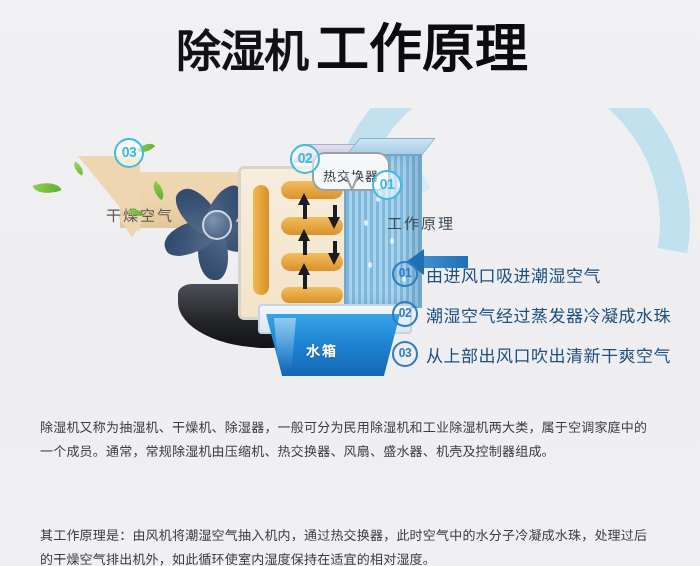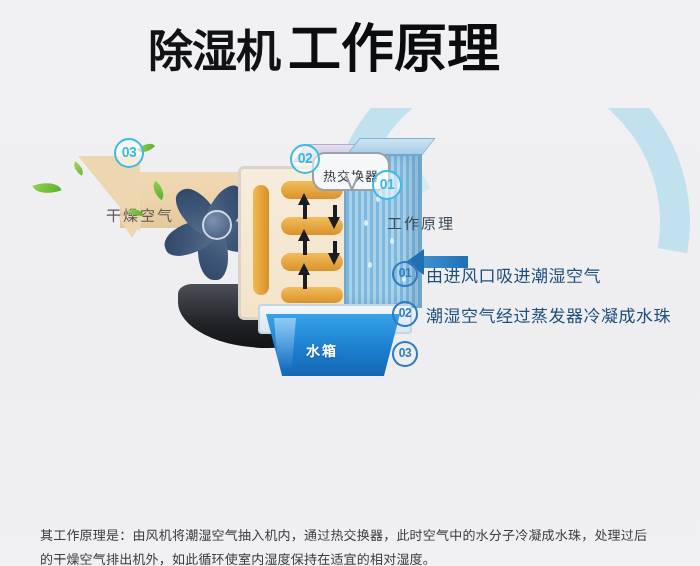--- a/index.html
+++ b/index.html
@@ -25,20 +25,21 @@
     background: linear-gradient(180deg,#f1f1f4 0%, #eeeef1 60%, #f0f0f2 100%);
   }
 
   
   .title-bar {
     position: absolute;
     left: 0; top: 22px;
     width: 648px;
     text-align: center;
     white-space: nowrap;
+    padding-left: 28px;
   }
   .title-small {
     font-size: 45px;
     font-weight: bold;
     color: #111215;
     letter-spacing: -1px;
     line-height: 1;
     vertical-align: baseline;
     font-family: "Liberation Sans", "DejaVu Sans", sans-serif;
   }
@@ -500,19 +501,21 @@
     <div class="step">
       <div class="step-badge">01</div>
       <div class="step-text">由进风口吸进潮湿空气</div>
     </div>
     <div class="step">
       <div class="step-badge">02</div>
       <div class="step-text">潮湿空气经过蒸发器冷凝成水珠</div>
     </div>
     <div class="step">
       <div class="step-badge">03</div>
+      <div class="step-text">从上部出风口吹出清新干爽空气</div>
     </div>
   </div>
 
 
+  <div class="copy p1">除湿机又称为抽湿机、干燥机、除湿器，一般可分为民用除湿机和工业除湿机两大类，属于空调家庭中的一个成员。通常，常规除湿机由压缩机、热交换器、风扇、盛水器、机壳及控制器组成。</div>
   <div class="copy p2">其工作原理是：由风机将潮湿空气抽入机内，通过热交换器，此时空气中的水分子冷凝成水珠，处理过后的干燥空气排出机外，如此循环使室内湿度保持在适宜的相对湿度。</div>
 
 </div>
 
 </body></html>

